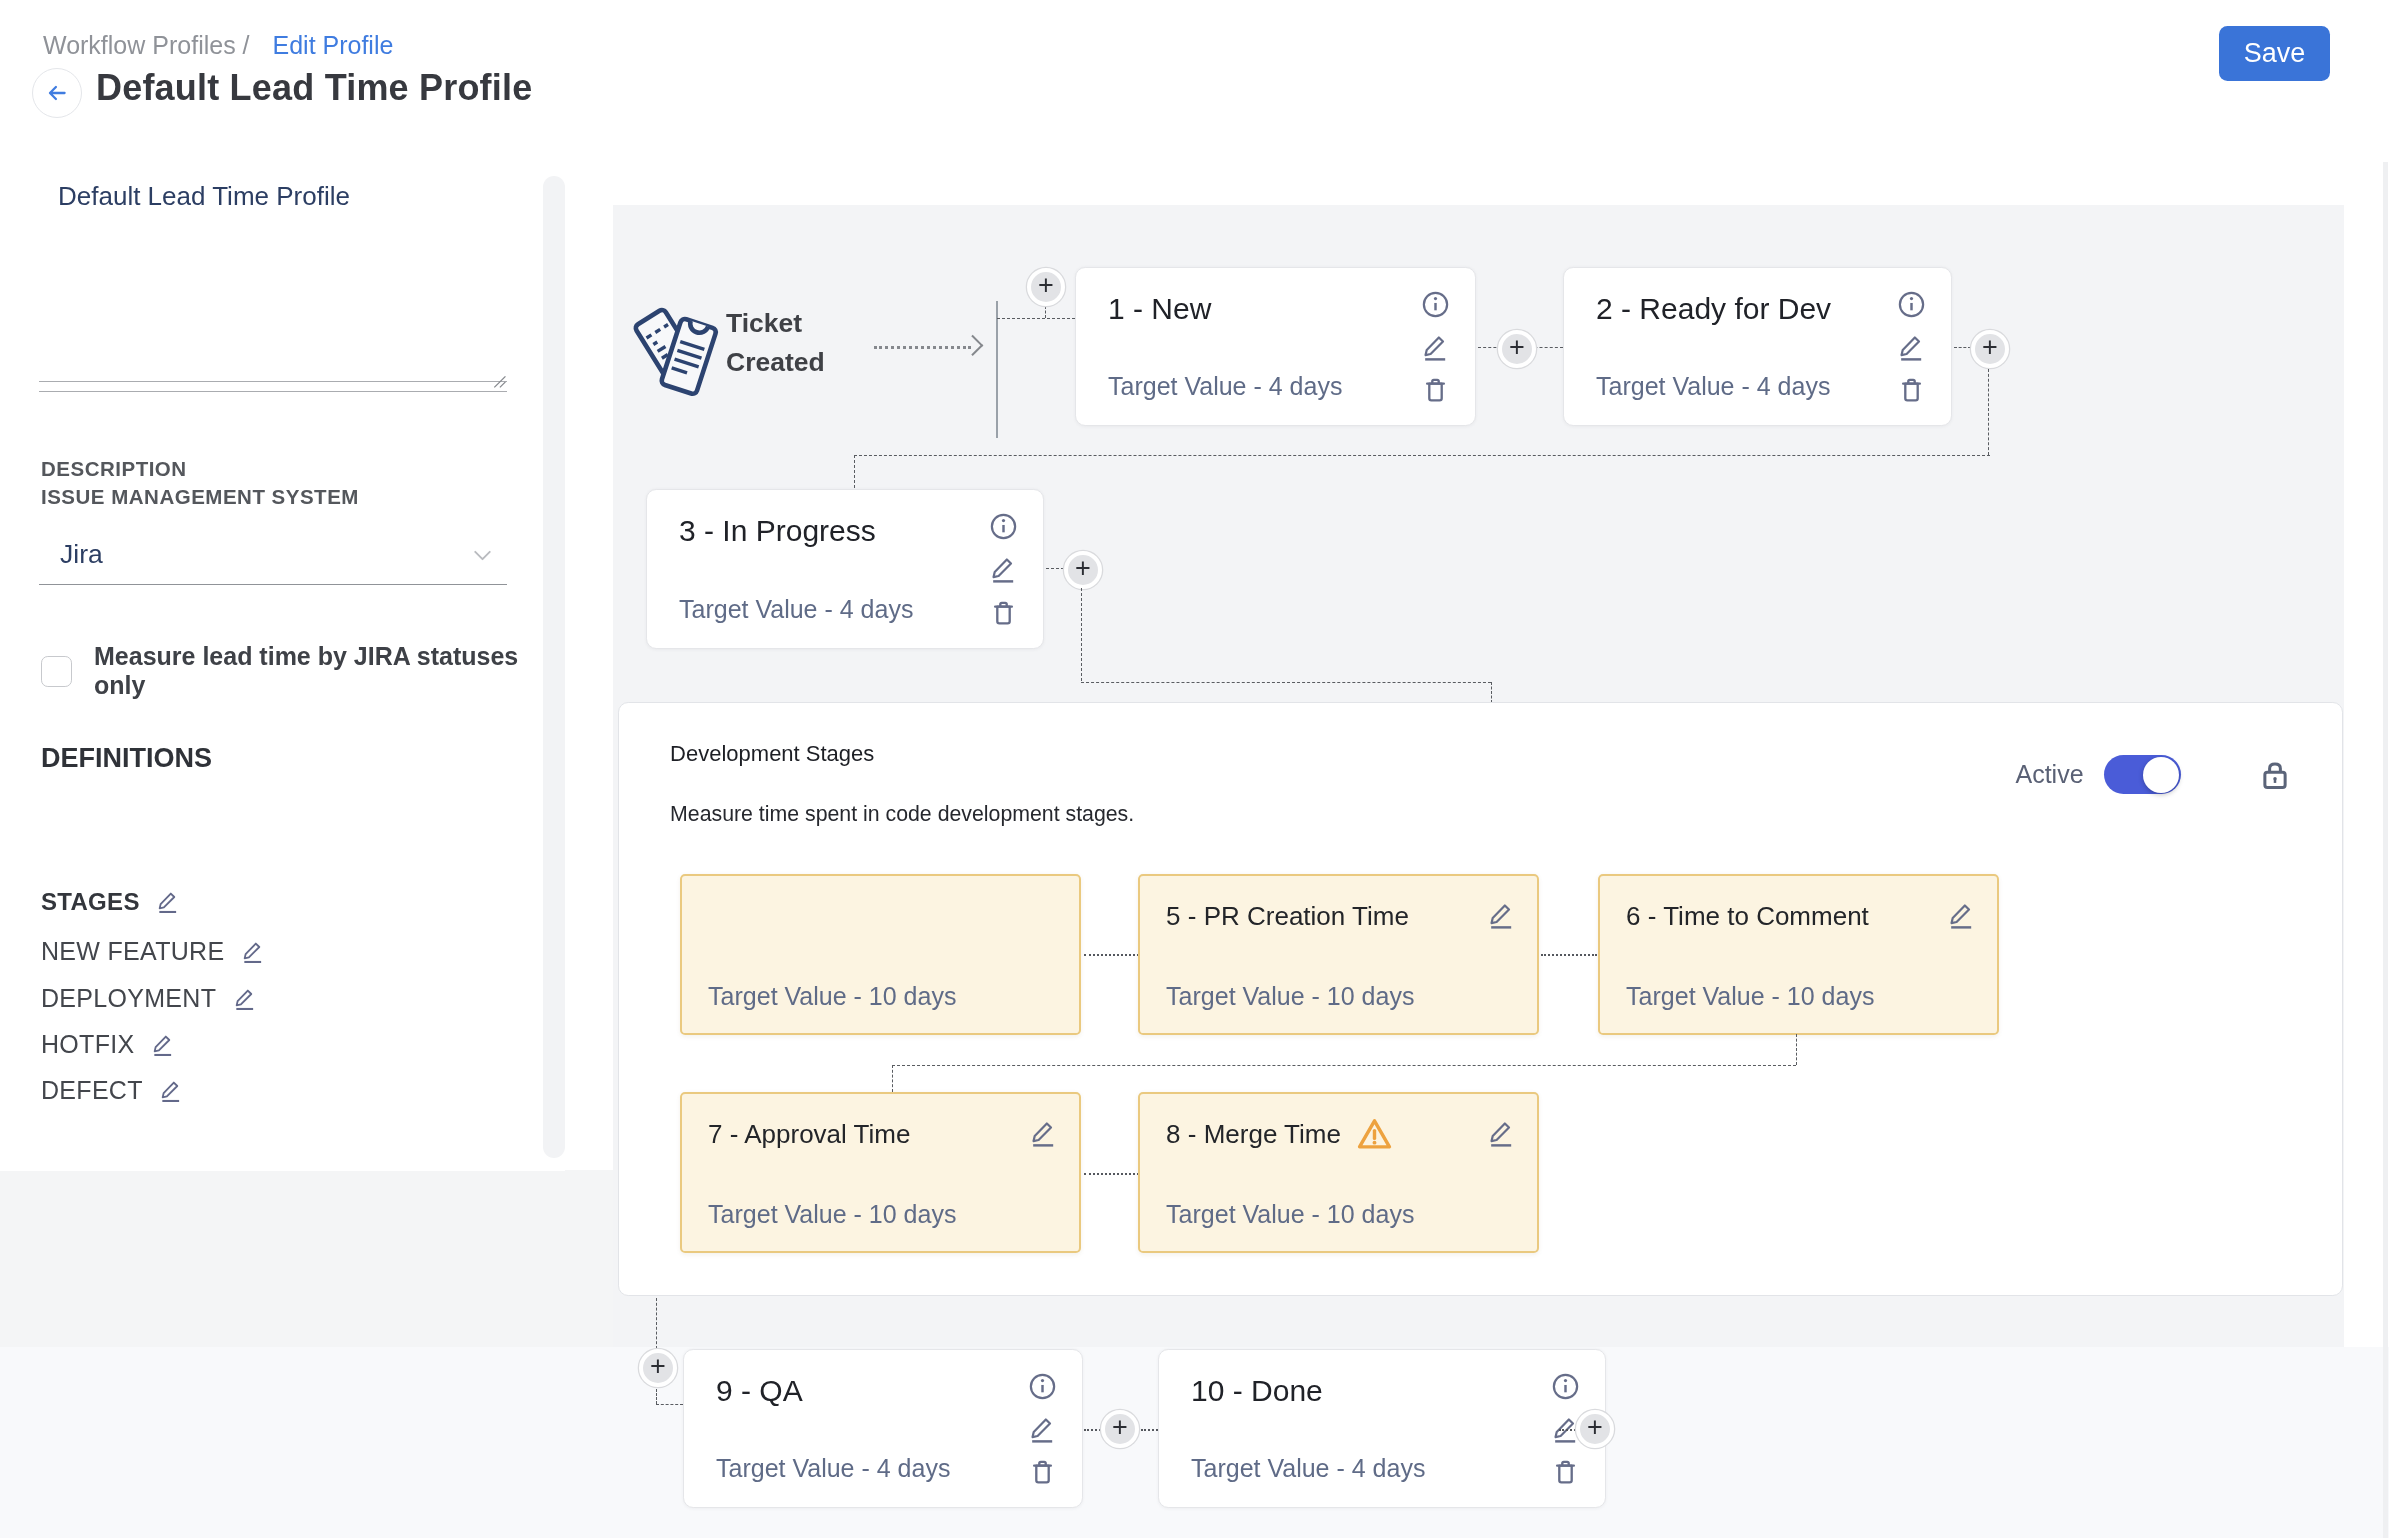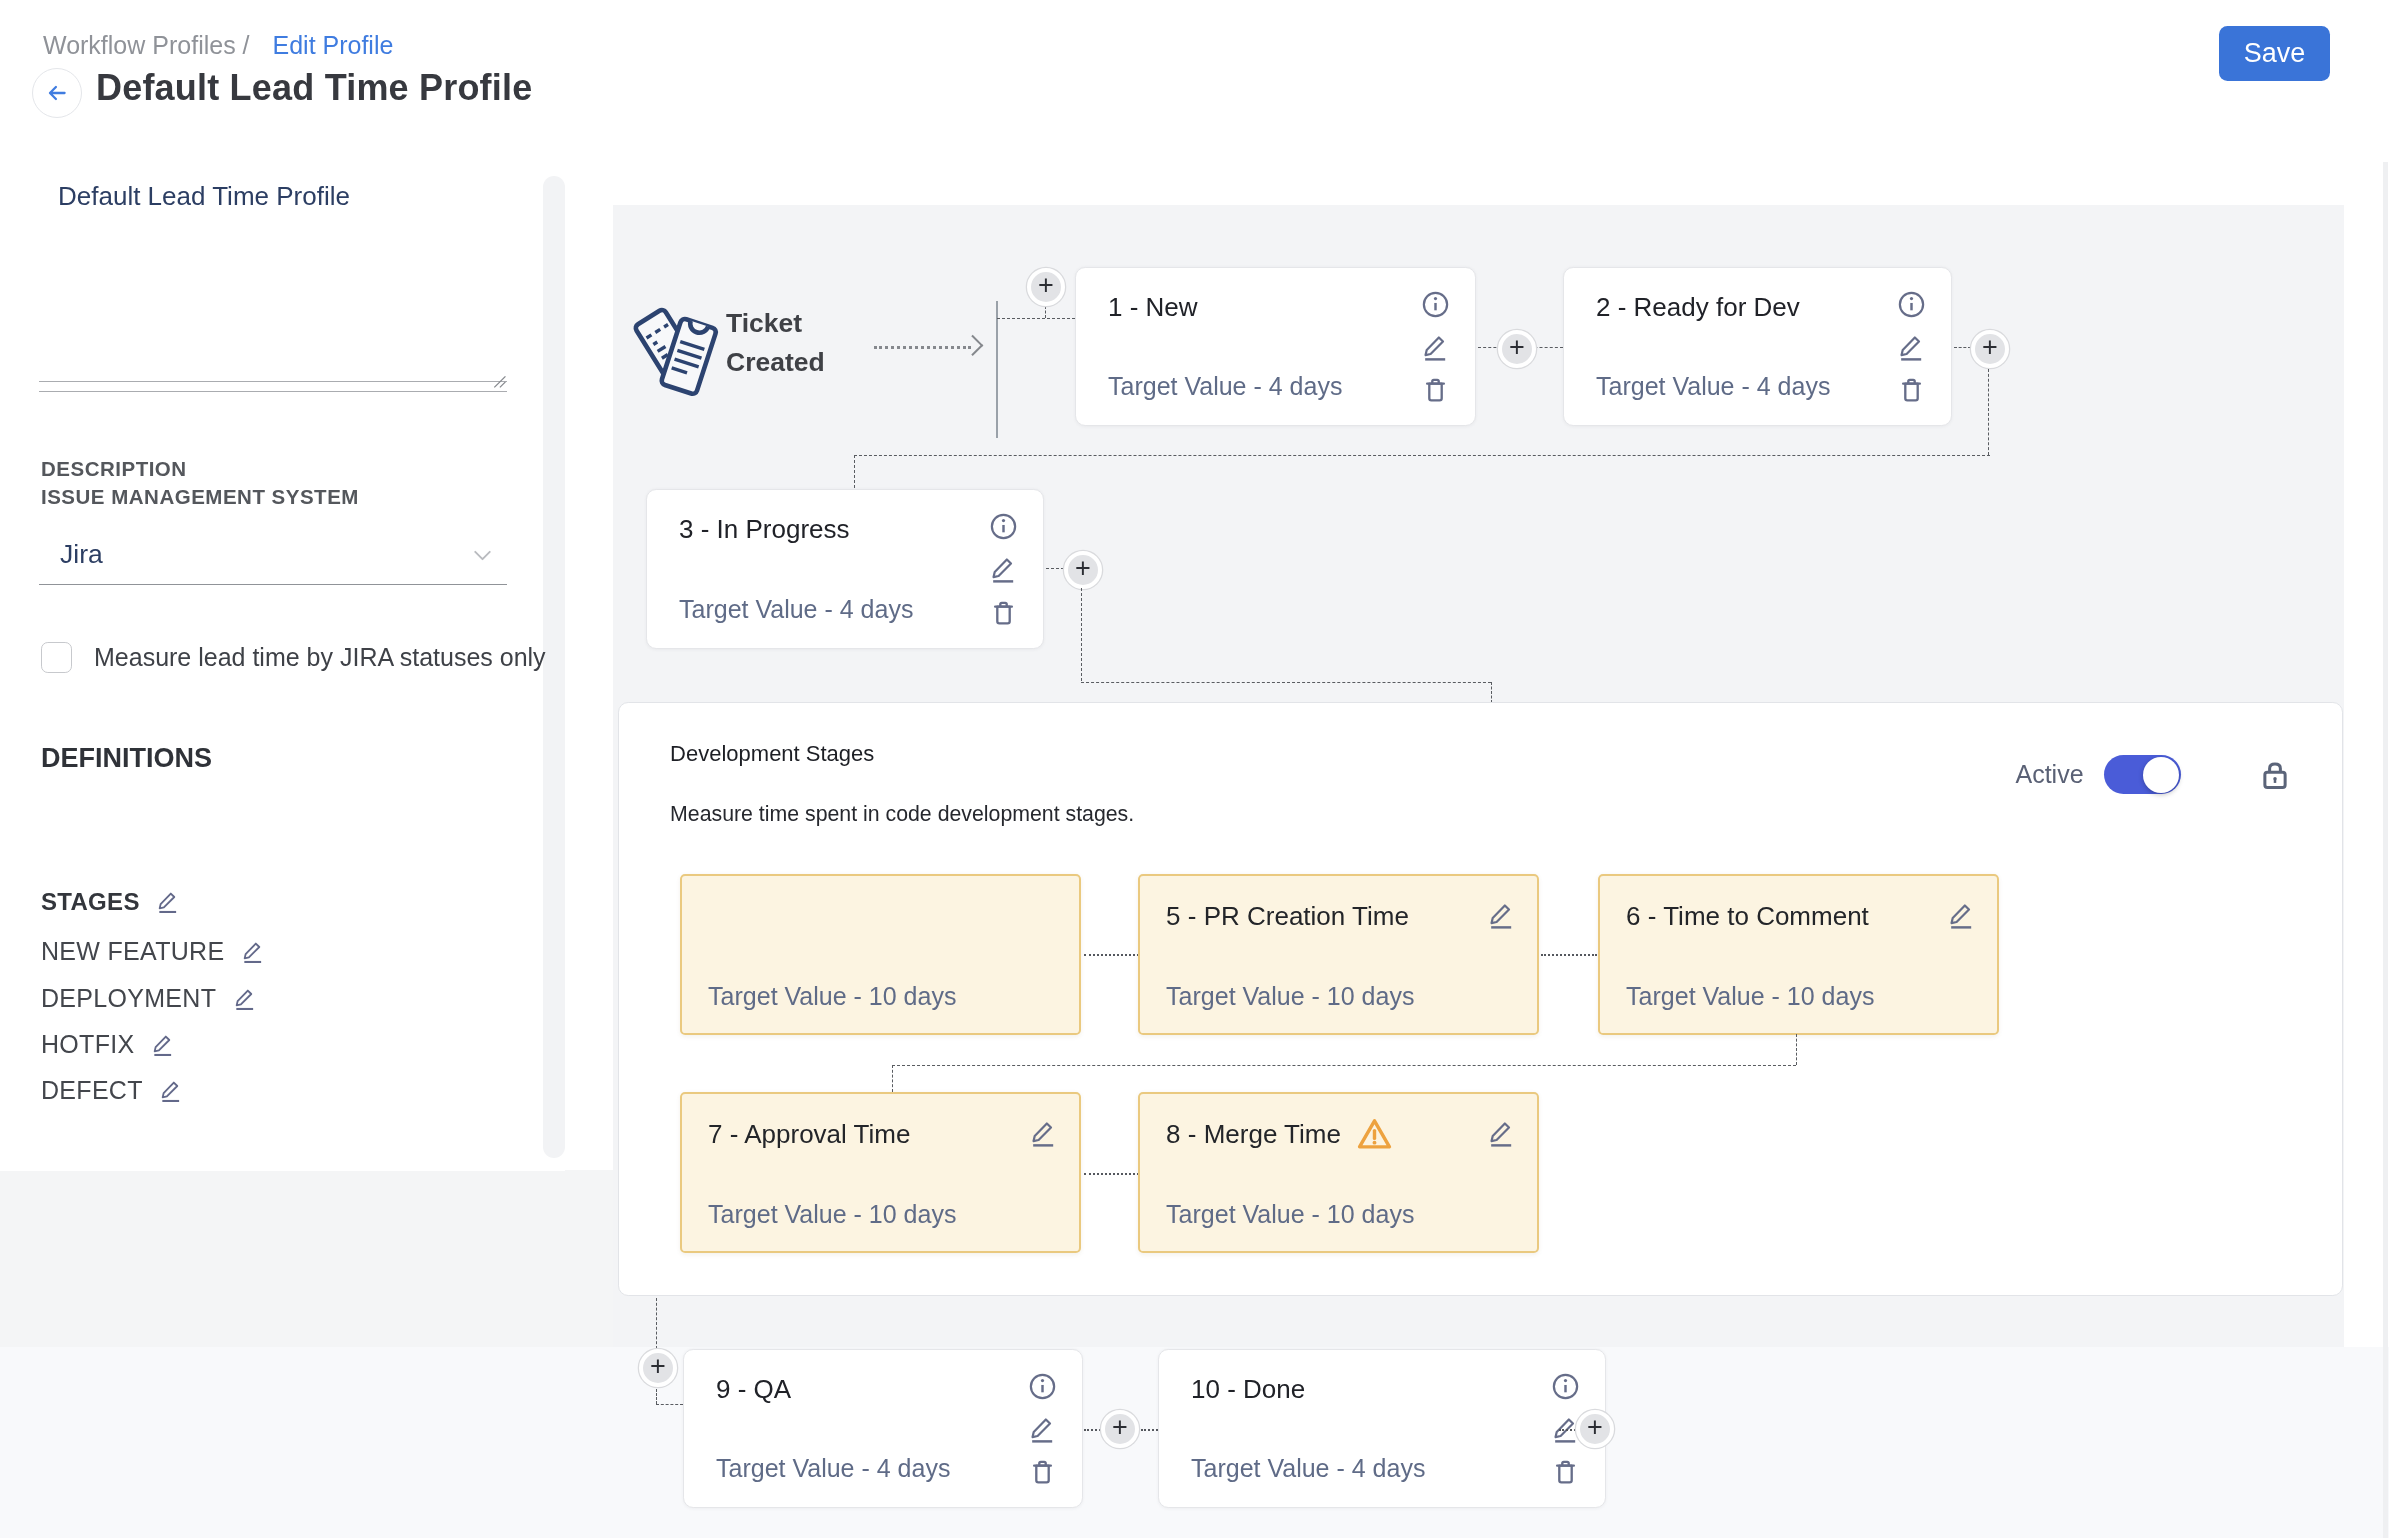--- a/index.html
+++ b/index.html
@@ -23,21 +23,21 @@
   .side-scrollbar { position:absolute; left:543px; top:13.7px; width:22px; height:982px; background:#f2f3f5; border-radius:11px; }
   .name-input { position:absolute; left:58px; top:19px; width:436px; border:none; outline:none; background:transparent;
                 font-family:inherit; font-size:26px; color:#2c3e63; }
   .u-line { position:absolute; left:39px; width:468px; border-top:1.7px solid #aaacb0; }
   .field-label { position:absolute; left:41px; font-size:20.5px; font-weight:bold; letter-spacing:0.5px; color:#54575c; }
   .desc-area { position:absolute; left:39px; top:162px; width:468px; height:68px; border:none; border-bottom:1.7px solid #aaacb0;
                background:transparent; resize:none; outline:none; font-family:inherit; font-size:24px; }
   .resize-glyph { position:absolute; left:488px; top:208px; width:19px; height:19px; }
   .select-value { position:absolute; left:60px; top:377px; font-size:26.5px; color:#2c3e63; cursor:pointer; }
   .select-chevron { position:absolute; left:468px; top:379px; width:29px; height:29px; color:#b9bbbf; cursor:pointer; }
-  .checkbox-row { position:absolute; left:41px; top:480px; display:flex; align-items:center; gap:22px; }
+  .checkbox-row { position:absolute; left:41px; top:480px; display:flex; align-items:center; gap:22px;font-weight:bold; }
   .checkbox { width:31px; height:31px; border:1.7px solid #c7c9cd; border-radius:6.8px; background:#fff; cursor:pointer; flex:none; }
   .checkbox-label { font-size:25px; color:#3e4147; }
   .defs-title { position:absolute; left:41px; top:581px; font-size:27px; font-weight:600; color:#2f3238; }
   .defs-help { position:absolute; left:41px; top:632px; width:410px; font-size:24px; line-height:38px; color:#8f9297; }
   .def-row { position:absolute; left:41px; display:flex; align-items:center; gap:15.4px; cursor:pointer; }
   .def-row .label-strong { font-size:24px; font-weight:bold; color:#33363c; letter-spacing:0.3px; }
   .def-row .label-norm { font-size:25px; color:#43464c; letter-spacing:0.3px; }
   .pencil-sm { width:26px; height:26px; color:#63698a; }
 
   
@@ -57,21 +57,21 @@
   .dashv { position:absolute; border-left:1.7px dashed #595c61; width:0; }
   .dashh { position:absolute; border-top:1.7px dashed #595c61; height:0; }
   .dotth { position:absolute; border-top:2.6px dotted #55585e; height:0; }
 
   .plus-btn { position:absolute; width:38px; height:38px; border-radius:50%; background:#e2e3e6; border:4.3px solid #fff;
               box-shadow:0 0 0 1.3px #d9dadd; display:flex; align-items:center; justify-content:center; cursor:pointer; }
   .plus-btn span { font-size:27px; color:#2b2d33; line-height:1; margin-top:-2.6px; }
 
   .status-card { position:absolute; width:401px; height:159px; background:#fff; border:1.7px solid #e5e6e9; border-radius:10.2px;
                  box-shadow:0 0.9px 3.4px rgba(40,44,63,.05); cursor:pointer; }
-  .sc-title { position:absolute; left:32px; top:24px; font-size:26px; font-weight:500; color:#202228; }
+  .sc-title { position:absolute; left:32px; top:24px; font-size:30px; font-weight:500; color:#202228; }
   .sc-target { position:absolute; left:32px; bottom:24px; font-size:25px; color:#5f6b87; }
   .sc-info  { position:absolute; right:24px; top:20.5px; width:31px; height:31px; color:#666d89; cursor:pointer; }
   .sc-edit  { position:absolute; right:24px; top:64px; width:31px; height:31px; color:#666d89; cursor:pointer; }
   .sc-trash { position:absolute; right:24px; bottom:20.5px; width:31px; height:31px; color:#666d89; cursor:pointer; }
 
   .dev-panel { position:absolute; left:5.1px; top:497px; width:1725px; height:594px; background:#fff;
                border:1.7px solid #e2e4e8; border-radius:10.2px; }
   .panel-title { position:absolute; left:51px; top:38px; font-size:22px; font-weight:500; color:#1d1f25; }
   .panel-subtitle { position:absolute; left:51px; top:99px; font-size:21.3px; color:#26282e; }
   .panel-controls { position:absolute; right:48px; top:38px; display:flex; align-items:center;margin-top:14px; }

